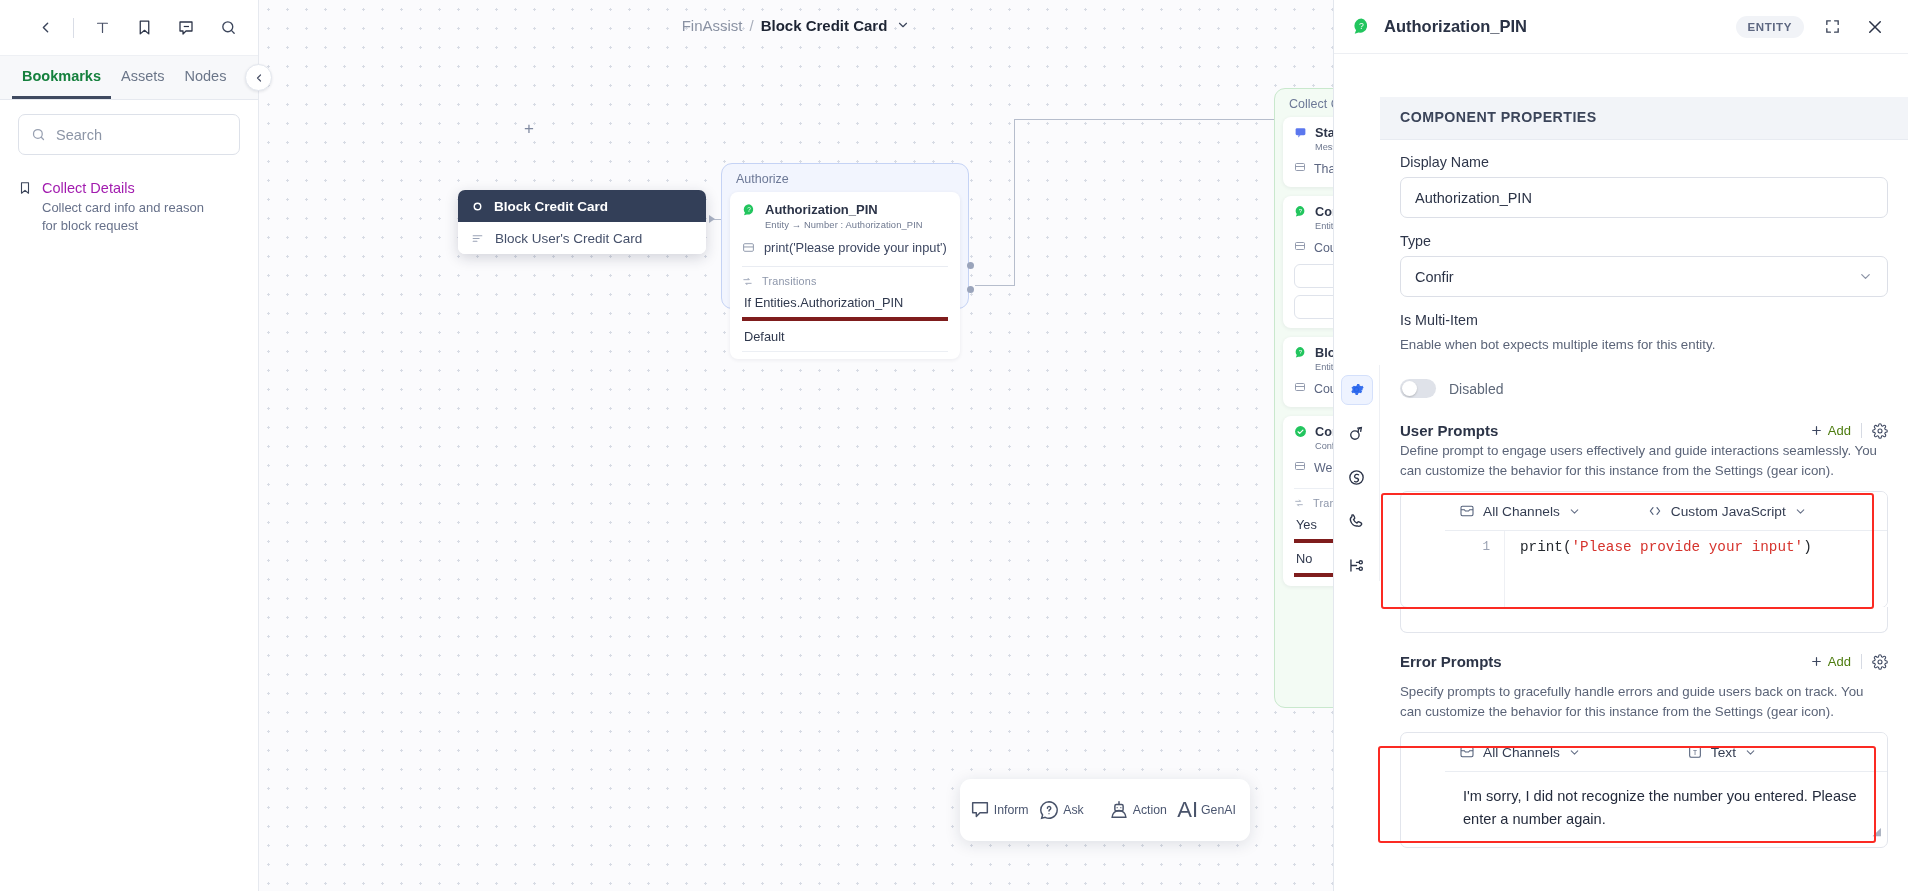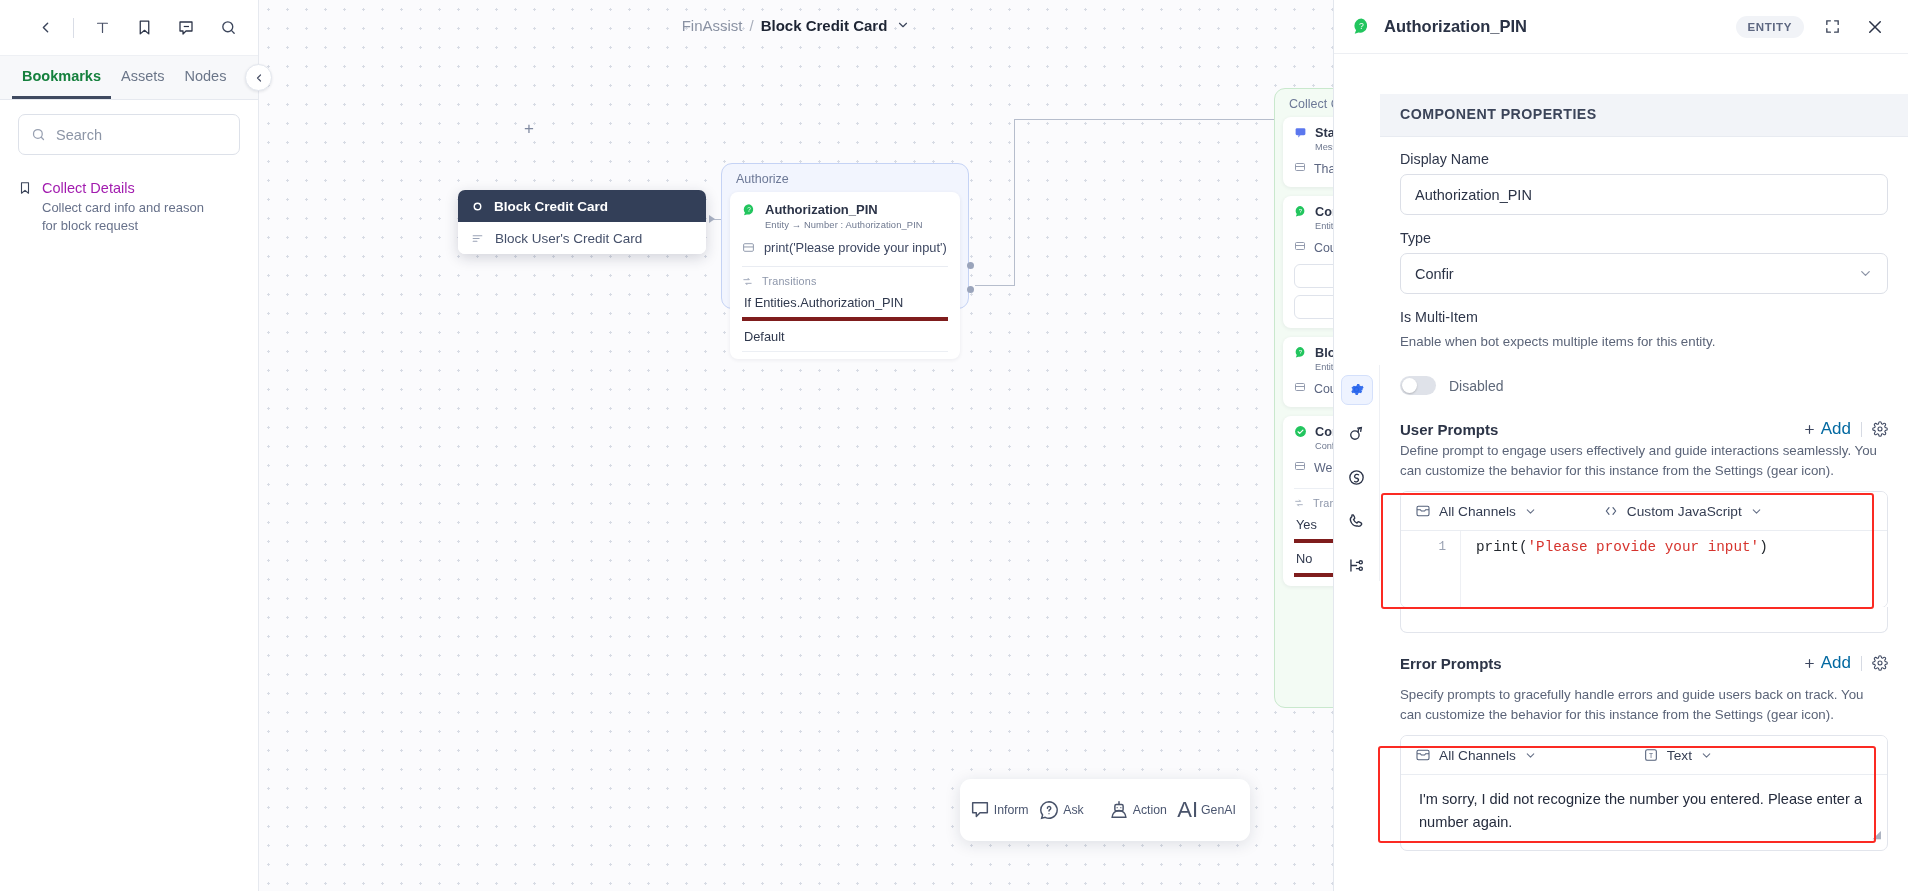--- a/index.html
+++ b/index.html
@@ -238,28 +238,28 @@
   }
   .toggle-lbl { font-size: 14px; color: #5e6879; }
 
   .sec-row {
     display: flex; align-items: center; justify-content: space-between;
     margin-top: 24px;
   }
   .sec-name { font-size: 15px; font-weight: 600; color: #2c3447; }
   .sec-actions { display: flex; align-items: center; gap: 10px; }
   .add-btn {
-    display: flex; align-items: center; gap: 5px; font-size: 17px;
-    color: #0369a1; cursor: pointer;
+    display: flex; align-items: center; gap: 5px; font-size: 13px;
+    color: #4d7c0f; cursor: pointer;
   }
   .act-sep { width: 1px; height: 15px; background: #d6dae3; }
 
   .prompt-box {
     margin-top: 10px; border: 1px solid #e2e5ec; border-radius: 7px;
-    overflow: hidden; background: #fff;
+    overflow: hidden; background: #fff; padding-left: 44px;
   }
   .prompt-bar {
     height: 39px; display: flex; align-items: center; gap: 0px;
     border-bottom: 1px solid #eaedf2; padding: 0 14px; background:#fff;
   }
   .pb-group { display: flex; align-items: center; gap: 8px; cursor: pointer; }
   .pb-txt { font-size: 13.7px; color: #343d52; }
   .pb-spacer { width: 66px; }
   .code-area { display: flex; min-height: 76px; background: #fff; }
   .gutter {

